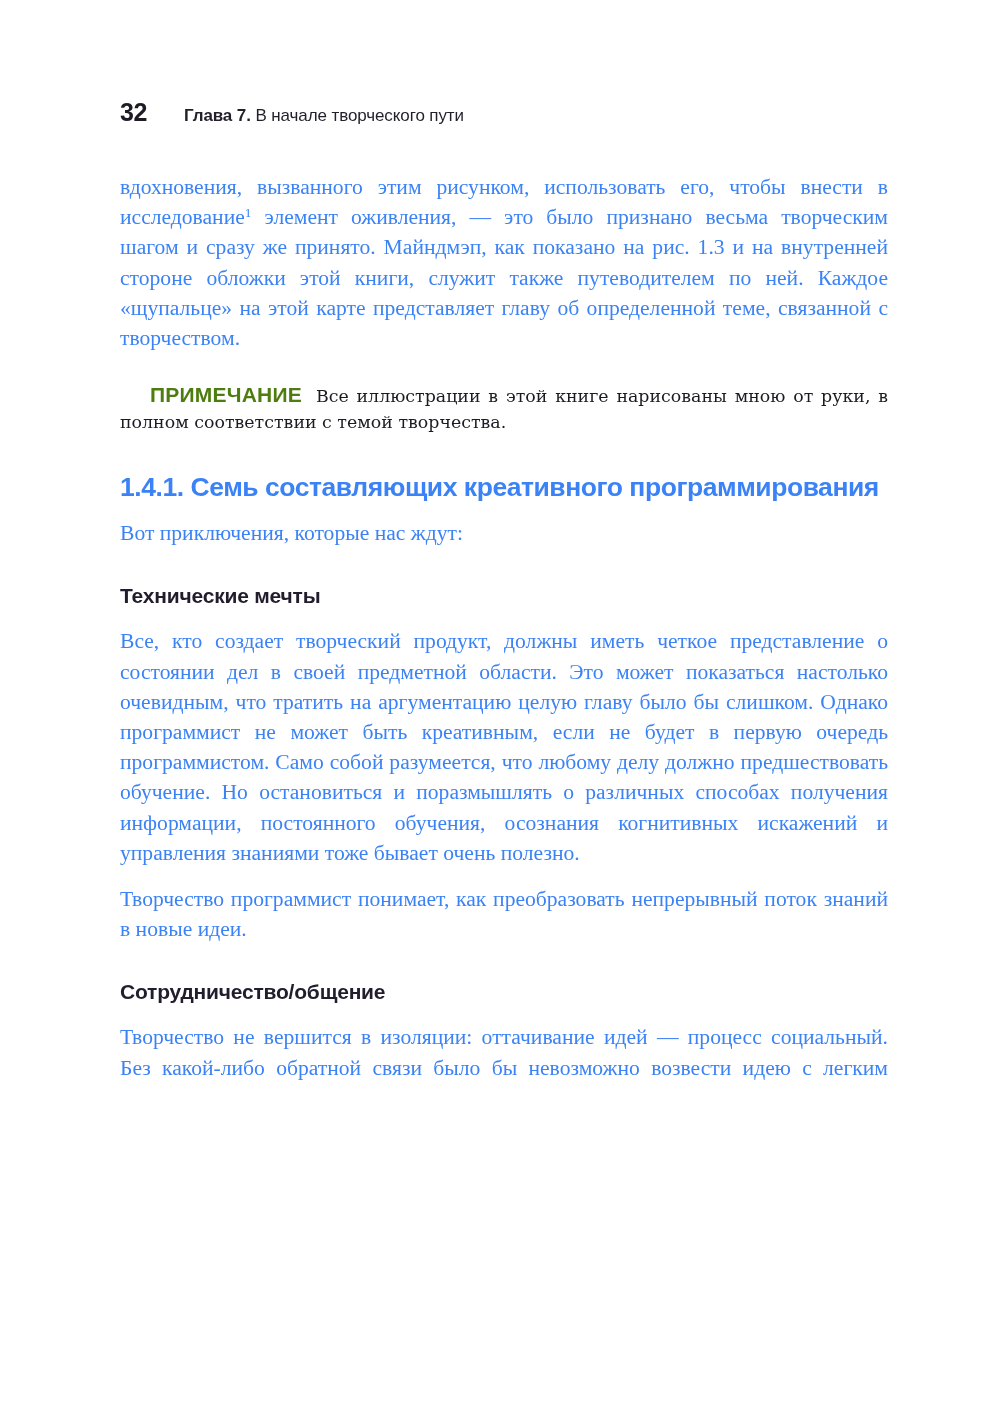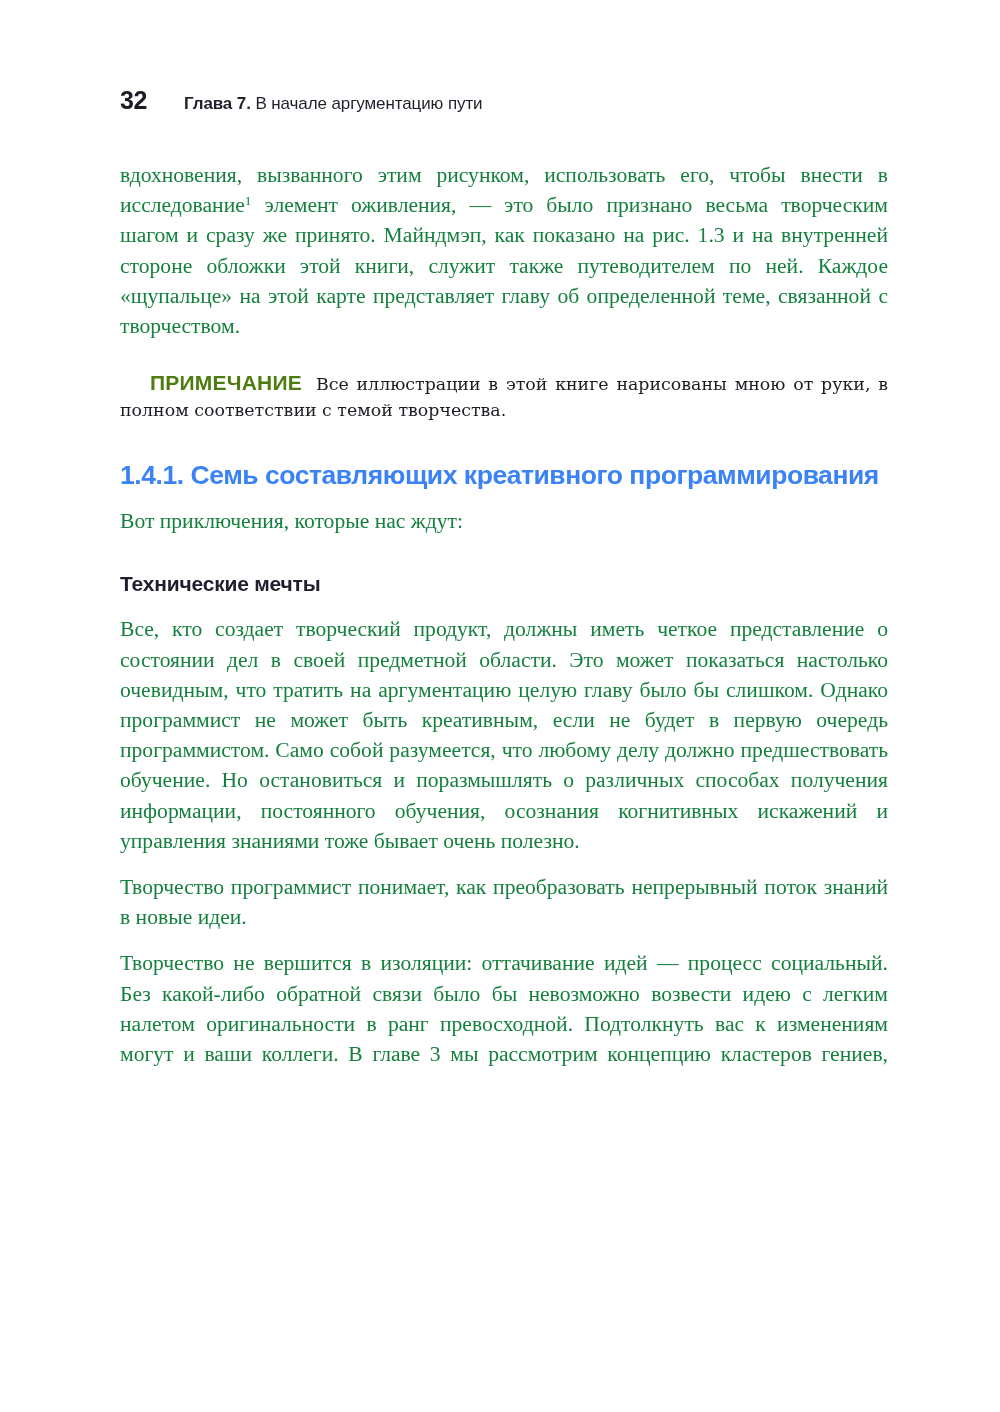--- a/index.html
+++ b/index.html
@@ -10,21 +10,21 @@
   }
   body {
     font-family: "Liberation Serif", "DejaVu Serif", serif;
     color: #1b1b22;
     -webkit-font-smoothing: antialiased;
   }
   .page {
     position: relative;
     width: 1000px;
     height: 1068px;
-    margin: 0 auto;
+    margin: 12px auto;
     background: #ffffff;
     overflow: hidden;
     box-sizing: border-box;
   }
 
   
   .running-head {
     position: absolute;
     left: 120px;
     top: 86px;
@@ -60,21 +60,21 @@
     width: 768px;
   }
 
   p.body-text {
     margin: 0 0 0 0;
     font-size: 21.6px;
     line-height: 30.2px;
     text-align: justify;
     text-justify: inter-word;
     hyphens: none;
-    color: #15803d;
+    color: #3b82f6;
   }
   p.body-text + p.body-text {
     margin-top: 16px;
   }
 
   sup.fn-ref {
     font-size: 0.62em;
     vertical-align: 0.52em;
     line-height: 0;
   }
@@ -159,39 +159,40 @@
 
   em.ital { font-style: italic; font-weight: bold; }
 </style>
 </head>
 <body>
 
 <div class="page">
 
   <div class="running-head">
     <div class="folio">32</div>
-    <div class="running-head-title"><span class="rh-strong">Глава 7.</span><span> В начале аргументацию пути</span></div>
+    <div class="running-head-title"><span class="rh-strong">Глава 7.</span><span> В начале творческого пути</span></div>
   </div>
 
   <div class="content">
 
     <p class="body-text"><span>вдохновения, вызванного этим рисунком, использовать его, чтобы внести в исследование</span><sup class="fn-ref">1</sup><span> элемент оживления, — это было признано весьма творческим шагом и сразу же принято. Майндмэп, как показано на рис. 1.3 и на внутренней стороне обложки этой книги, служит также путеводителем по ней. Каждое «щупальце» на этой карте представляет главу об определенной теме, связанной с творчеством.</span></p>
 
     <div class="note"><span class="note-indent"></span><span class="note-label">ПРИМЕЧАНИЕ</span><span>Все иллюстрации в этой книге нарисованы мною от руки, в полном соответствии с темой творчества.</span></div>
 
     <h2 class="section-heading">1.4.1. Семь составляющих креативного программирования</h2>
 
     <p class="body-text">Вот приключения, которые нас ждут:</p>
 
     <h3 class="sub-heading">Технические мечты</h3>
 
     <p class="body-text">Все, кто создает творческий продукт, должны иметь четкое представление о состоянии дел в своей предметной области. Это может показаться настолько очевидным, что тратить на аргументацию целую главу было бы слишком. Однако программист не может быть креативным, если не будет в первую очередь программистом. Само собой разумеется, что любому делу должно предшествовать обучение. Но остановиться и поразмышлять о различных способах получения информации, постоянного обучения, осознания когнитивных искажений и управления знаниями тоже бывает очень полезно.</p>
 
     <p class="body-text">Творчество программист понимает, как преобразовать непрерывный поток знаний в новые идеи.</p>
 
+    <h3 class="sub-heading">Сотрудничество/общение</h3>
 
     <p class="body-text"><span>Творчество не вершится в изоляции: оттачивание идей — процесс социальный. Без какой-либо обратной связи было бы невозможно возвести идею с легким налетом оригинальности в ранг превосходной. Подтолкнуть вас к изменениям могут и ваши коллеги. В главе 3 мы рассмотрим концепцию кластеров гениев, узнаем, как собирать команды мечты, а также познакомимся с методиками повышения креативности команд. В статье, опубликованной моими коллегами и мной</span><sup class="fn-ref">2</sup><span>, эта тема названа «</span><em class="ital">общением</em><span>» (communication), поэтому мы будем придерживаться этого термина, хотя, оглядываясь назад, можно сказать, что более подходящим могло бы оказаться слово «</span><em class="ital">сотрудничество</em><span>» (collaboration).</span></p>
 
   </div>
 
   <div class="footnotes">
     <div class="footnote-rule"></div>
 
     <div class="footnote">
       <div class="footnote-marker">1</div>

